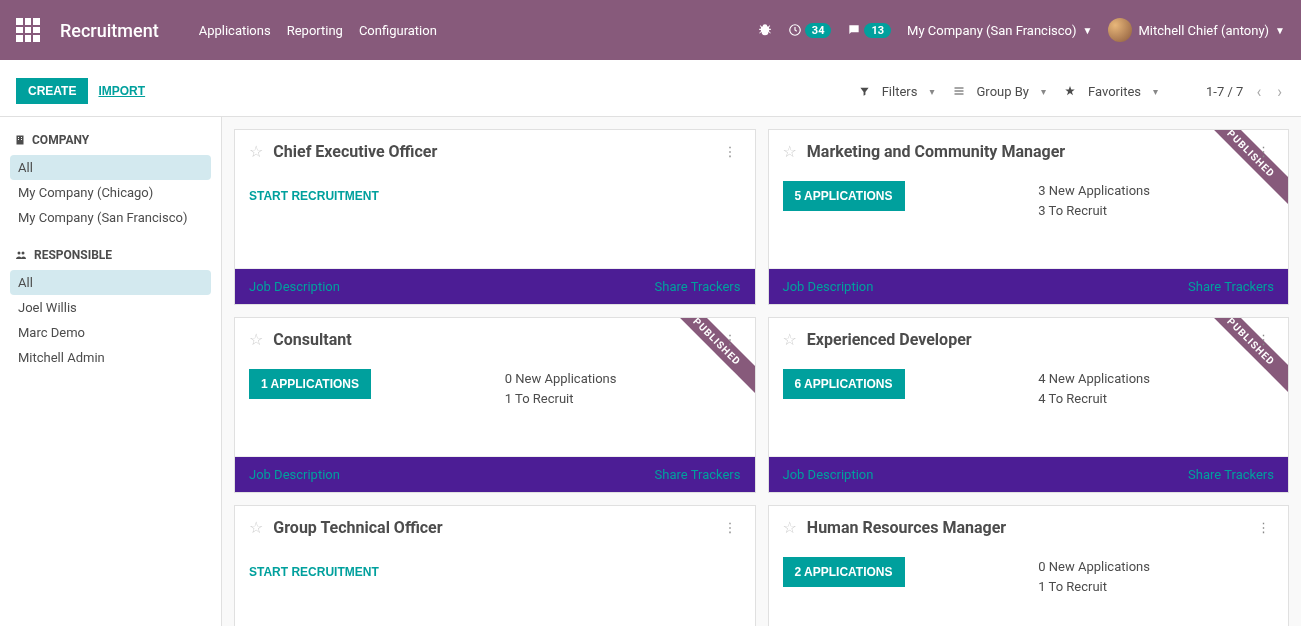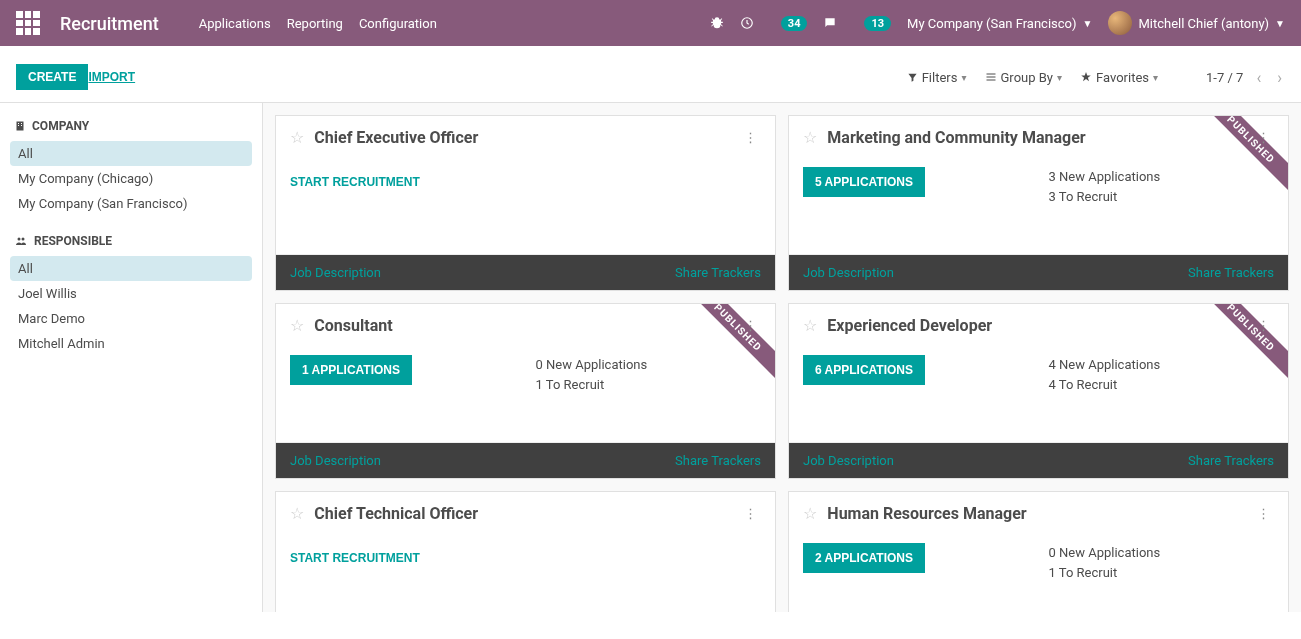--- a/index.html
+++ b/index.html
@@ -1,62 +1,62 @@
 <!DOCTYPE html>
 <html><head>
 <meta charset="utf-8">
 <style>
 * { box-sizing: border-box; margin: 0; padding: 0; }
 body { font-family: -apple-system, BlinkMacSystemFont, "Segoe UI", Roboto, "Helvetica Neue", Arial, sans-serif; font-size: 13px; color: #4c4c4c; background: #fff; }
-.topbar { background: #875a7b; height: 46px; display: flex; align-items: center; padding: 0 16px; color: #fff; }
+.topbar { background: #875a7b; height: 60px; display: flex; align-items: center; padding: 0 16px; color: #fff; }
 .apps-icon { width: 24px; height: 24px; display: grid; grid-template-columns: repeat(3, 1fr); grid-template-rows: repeat(3, 1fr); gap: 2px; margin-right: 20px; cursor: pointer; }
 .apps-icon span { background: #fff; display: block; }
 .brand { font-size: 18px; font-weight: 500; margin-right: 40px; }
 .topnav { display: flex; gap: 16px; }
 .topnav-item { color: #fff; font-size: 13px; cursor: pointer; }
 .topbar-right { margin-left: auto; display: flex; align-items: center; gap: 16px; }
-.bug-icon, .activity-icon, .chat-icon { display: inline-flex; align-items: flex-start; cursor: pointer; gap: 24px; }
+.bug-icon, .activity-icon, .chat-icon { display: inline-flex; align-items: flex-start; cursor: pointer; }
 .badge-pill { background: #00a09d; color: #fff; border-radius: 10px; padding: 1px 7px; font-size: 11px; font-weight: bold; margin-left: 3px; }
 .company-switch, .user-menu { display: flex; align-items: center; gap: 6px; cursor: pointer; font-size: 13px; }
 .avatar { width: 24px; height: 24px; border-radius: 50%; background: radial-gradient(circle at 30% 30%, #e8b77a, #8b5a3c); }
 .caret { font-size: 10px; }
 .control-panel { border-bottom: 1px solid #e0e0e0; padding: 8px 16px 12px 16px; }
 .cp-top { display: flex; align-items: center; }
 .breadcrumb { font-size: 18px; color: #6c757d; }
 .search-wrap { margin-left: auto; width: 50%; display: flex; align-items: center; border-bottom: 1px solid #ccc; }
 .search-input { flex: 1; border: none; outline: none; font-size: 13px; padding: 4px 2px; color: #555; }
 .search-input::placeholder { color: #aaa; }
 .search-btn { background: none; border: none; color: #666; cursor: pointer; padding: 2px 4px; }
 .cp-bottom { display: flex; align-items: center; margin-top: 10px; }
-.cp-actions { display: flex; align-items: center; }
+.cp-actions { display: flex; gap: 10px; align-items: center; }
 .btn-primary { background: #00a09d; color: #fff; border: none; padding: 6px 12px; font-size: 12px; font-weight: bold; cursor: pointer; }
 .btn-link { color: #00a09d; background: none; border: none; font-size: 12px; font-weight: bold; cursor: pointer; text-decoration: underline; }
 .cp-search-tools { margin-left: auto; display: flex; align-items: center; gap: 18px; color: #4c4c4c; }
-.tool-btn { display: flex; align-items: center; gap: 4px; cursor: pointer; font-size: 13px; }
+.tool-btn { display: flex; align-items: center; gap: 12px; cursor: pointer; font-size: 13px; }
 .pager { display: flex; align-items: center; gap: 10px; margin-left: 30px; }
 .pager-arrow { color: #aaa; cursor: pointer; font-size: 16px; padding: 0 3px; }
 .main { display: flex; height: calc(100vh - 130px); }
-.sidebar { width: 263px; border-right: 1px solid #e0e0e0; padding: 14px 10px; overflow-y: auto; }
+.sidebar { width: 222px; border-right: 1px solid #e0e0e0; padding: 14px 10px; overflow-y: auto; }
 .side-section { margin-bottom: 16px; }
 .side-head { display: flex; align-items: center; gap: 6px; font-weight: bold; font-size: 12px; color: #4c4c4c; text-transform: uppercase; margin-bottom: 6px; padding: 2px 4px; }
 .side-item { padding: 5px 8px; font-size: 13px; color: #4c4c4c; cursor: pointer; border-radius: 4px; }
 .side-item.active { background: #d3e9ef; }
 .kanban { flex: 1; background: #f9f9f9; padding: 12px; overflow-y: auto; }
 .kanban-grid { display: grid; grid-template-columns: 1fr 1fr; gap: 12px; max-width: 1060px; }
 .card { background: #fff; border: 1px solid #e0e0e0; position: relative; display: flex; flex-direction: column; min-height: 176px; overflow: hidden; }
 .card-head { display: flex; align-items: center; padding: 12px 14px 4px 14px; position: relative; z-index: 2; }
 .star { color: #ccc; cursor: pointer; margin-right: 10px; font-size: 16px; }
 .card-title { font-size: 16px; font-weight: bold; color: #4c4c4c; }
 .card-menu { margin-left: auto; color: #888; cursor: pointer; padding: 0 4px; }
 .card-body { flex: 1; display: flex; padding: 16px 14px 14px 14px; gap: 20px; position: relative; z-index: 2; }
 .card-col { flex: 1; }
 .btn-apps { background: #00a09d; color: #fff; border: none; padding: 8px 12px; font-size: 12px; font-weight: bold; cursor: pointer; }
 .btn-start { color: #00a09d; background: none; border: none; font-size: 12px; font-weight: bold; cursor: pointer; padding: 8px 0; }
 .card-stats { font-size: 13px; color: #4c4c4c; line-height: 1.5; }
-.card-foot { background: #404040; border-top: 1px solid #eee; display: flex; justify-content: space-between; padding: 10px 14px; }
+.card-foot { background: #4c1d95; border-top: 1px solid #eee; display: flex; justify-content: space-between; padding: 10px 14px; }
 .foot-link { color: #00a09d; font-size: 13px; cursor: pointer; }
 .ribbon { position: absolute; top: 14px; right: -34px; transform: rotate(45deg); background: #875a7b; color: #fff; font-size: 10px; font-weight: bold; letter-spacing: 1px; padding: 4px 40px; z-index: 1; }
 svg { display: block; }
 </style>
 </head>
 <body>
 
 <div class="topbar">
   <div class="apps-icon">
     <span></span>
@@ -258,21 +258,21 @@
             </div>
           </div>
           <div class="card-foot">
             <span class="foot-link">Job Description</span>
             <span class="foot-link">Share Trackers</span>
           </div>
         </div>
         <div class="card">
           <div class="card-head">
             <span class="star">☆</span>
-            <span class="card-title">Chief Technical Officer</span>
+            <span class="card-title">Group Technical Officer</span>
             <span class="card-menu">⋮</span>
           </div>
           <div class="card-body">
             <div class="card-col"><button class="btn-start">START RECRUITMENT</button></div>
             <div class="card-col"></div>
           </div>
         </div>
         <div class="card">
           <div class="card-head">
             <span class="star">☆</span>

